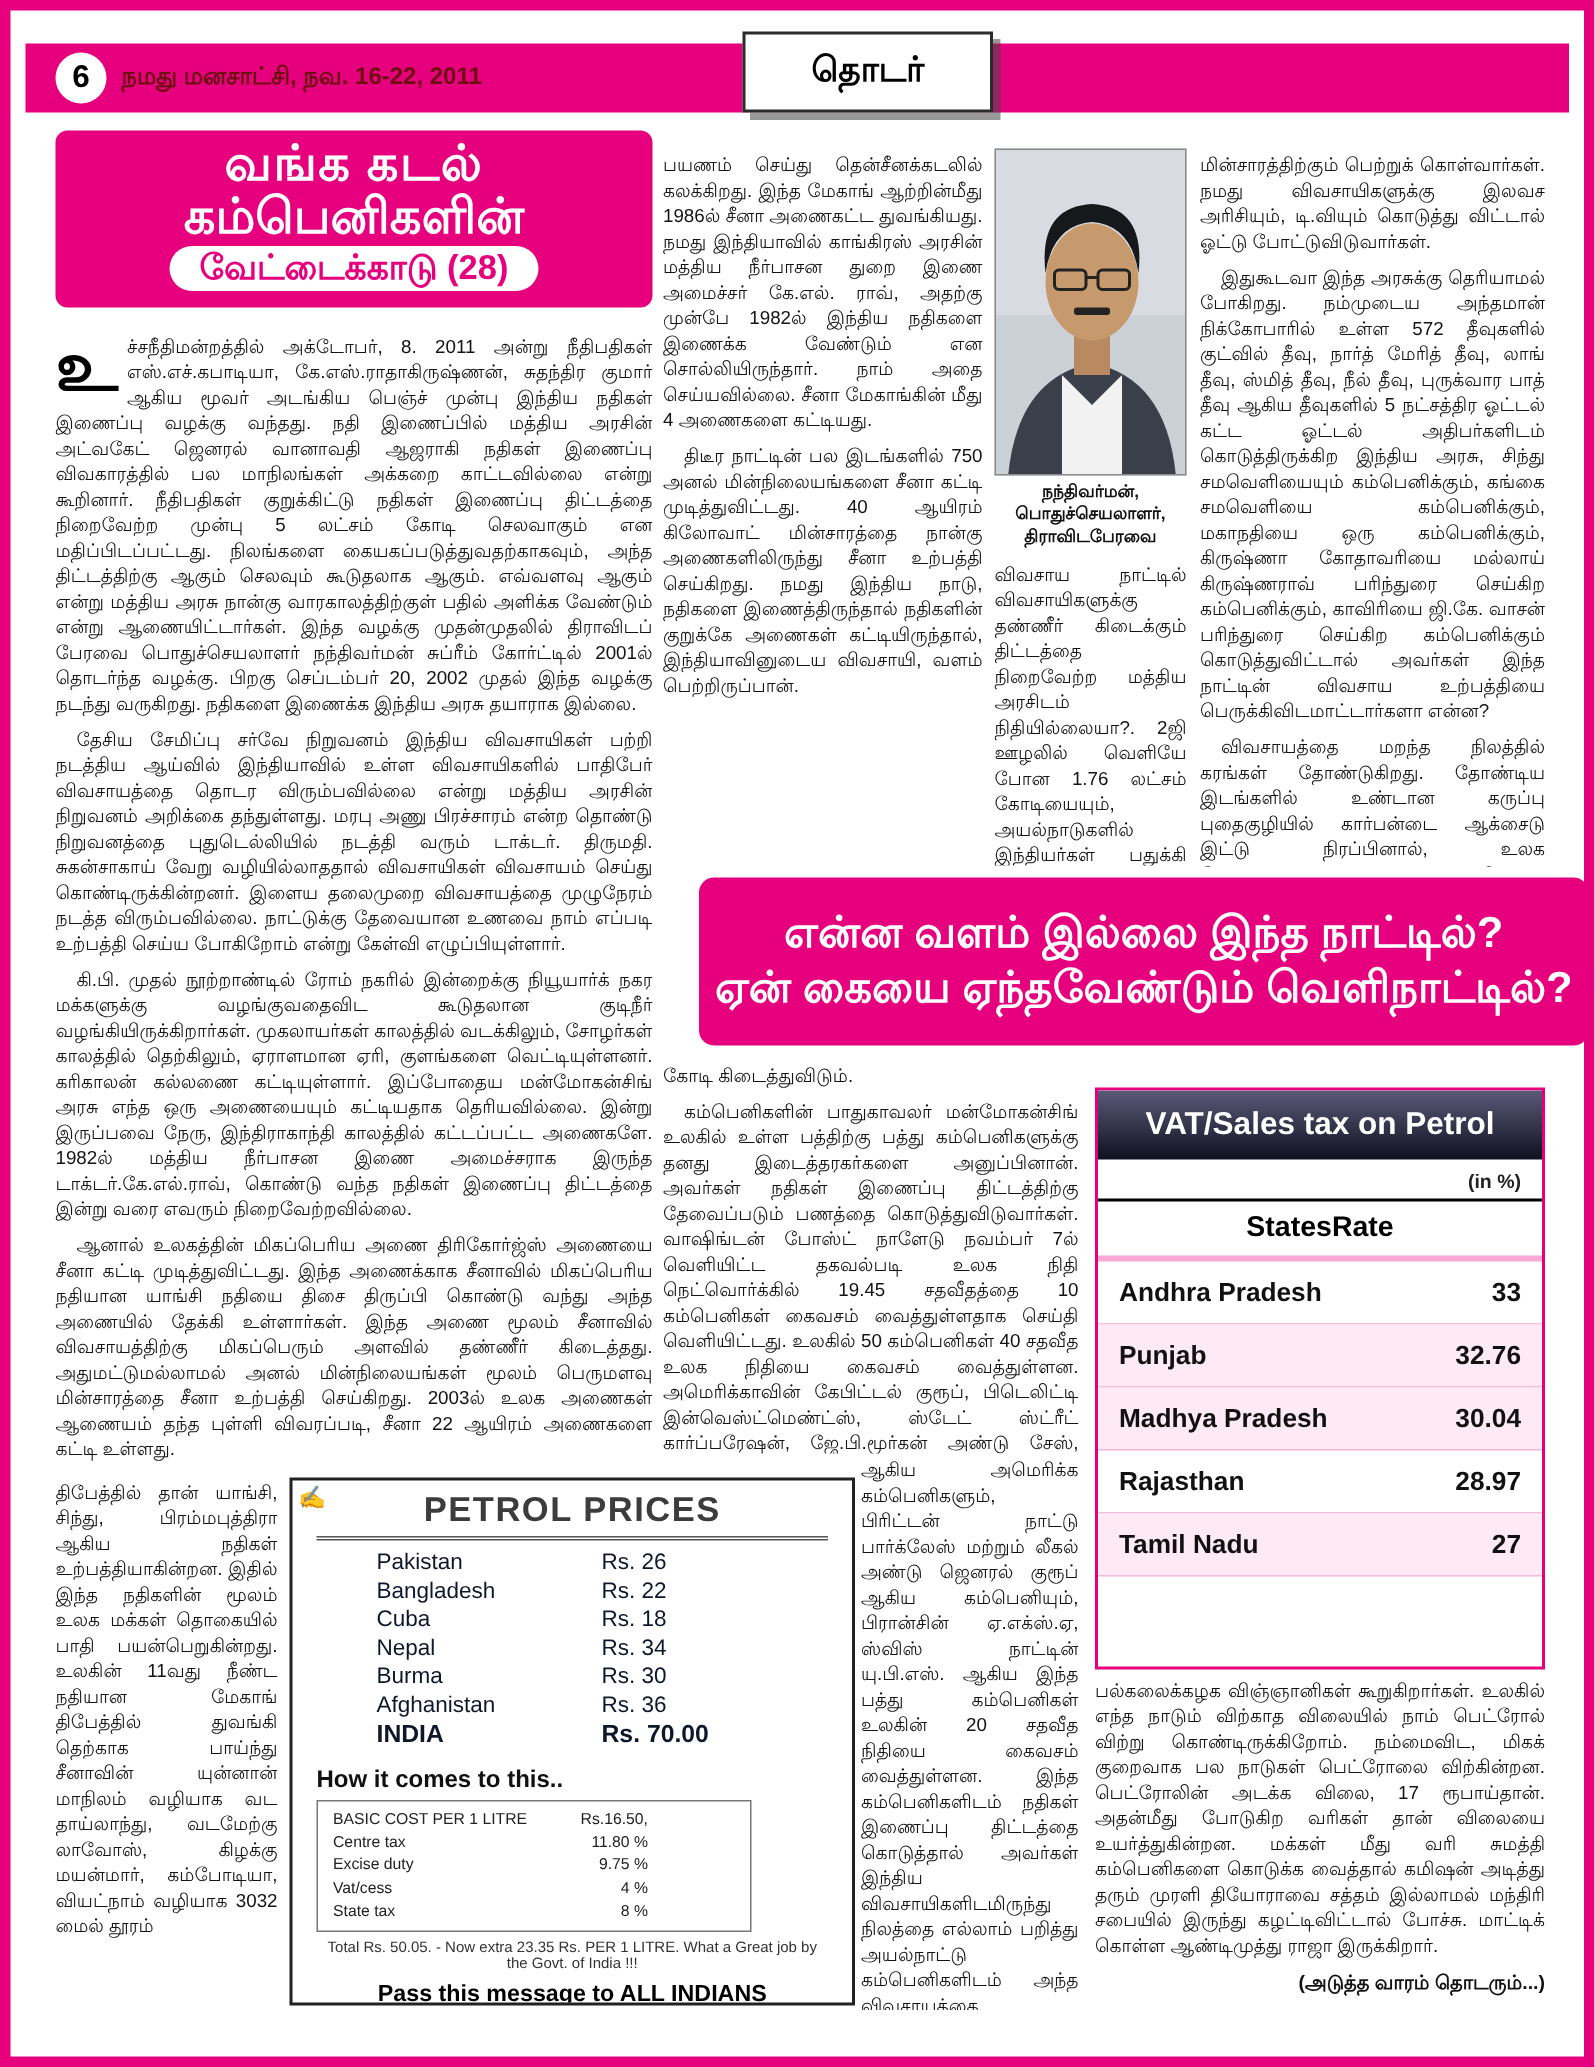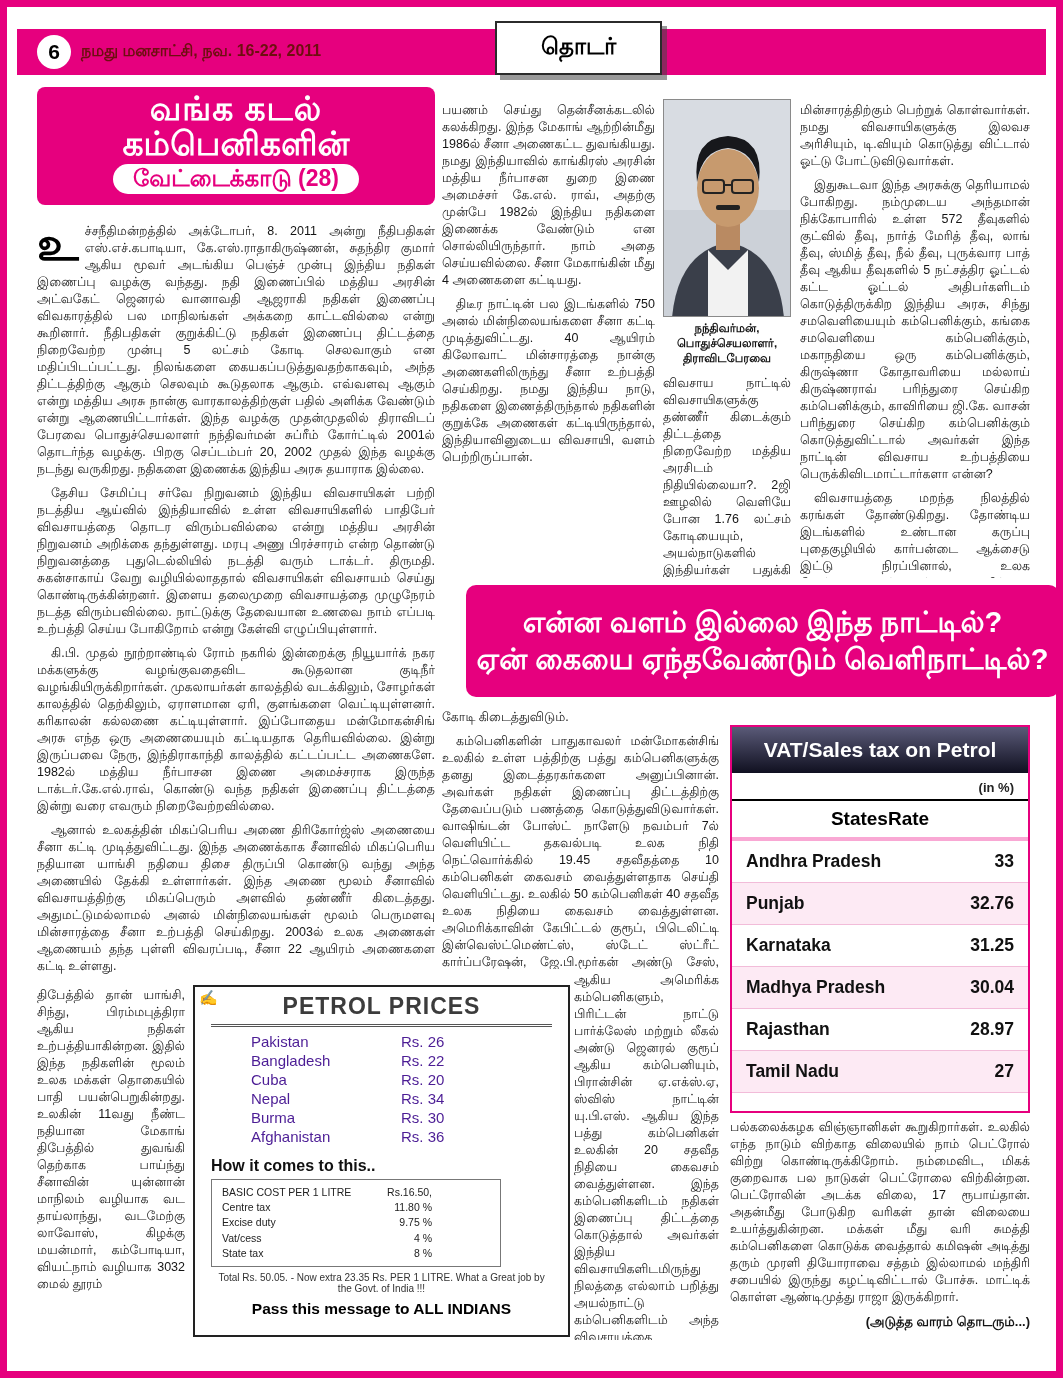--- a/index.html
+++ b/index.html
@@ -87,21 +87,21 @@
   
   .petrol {
     position:absolute; left:186px; top:978px; width:377px; height:352px;
     border:2px solid #222; background:#fff; padding:4px 16px 6px; overflow:hidden;
   }
   .petrol .pen { position:absolute; left:4px; top:2px; font-size:15px; color:#333; }
   .petrol-title {
     text-align:center; font-size:23px; font-weight:bold; color:#3c3c3c;
     letter-spacing:1px; border-bottom:3px double #555; padding:2px 0 4px; margin-bottom:4px;
   }
-  .p-row { display:flex; font-size:15px; padding:2px 0 0 40px; color:#4c1d95; }
+  .p-row { display:flex; font-size:15px; padding:2px 0 0 40px; color:#0f172a; }
   .p-row .c { width:150px; }
   .p-row.india { font-weight:bold; font-size:16.5px; }
   .how-line { font-size:16px; font-weight:bold; margin:12px 0 4px; color:#111; }
   .breakdown {
     border:1px solid #777; padding:5px 10px; font-size:10.5px; color:#222; width:290px;
   }
   .b-row { display:flex; justify-content:space-between; width:210px; line-height:1.45; }
   .total-line { font-size:10px; color:#333; margin-top:5px; text-align:center; }
   .pass-line { font-size:15.5px; font-weight:bold; text-align:center; margin-top:6px; color:#000; }
   
@@ -185,24 +185,20 @@
       <span>Rate</span>
     </div>
     <div class="vat-row">
       <span>Andhra Pradesh</span>
       <span>33</span>
     </div>
     <div class="vat-row alt">
       <span>Punjab</span>
       <span>32.76</span>
     </div>
-    <div class="vat-row">
-      <span>Karnataka</span>
-      <span>31.25</span>
-    </div>
     <div class="vat-row alt">
       <span>Madhya Pradesh</span>
       <span>30.04</span>
     </div>
     <div class="vat-row">
       <span>Rajasthan</span>
       <span>28.97</span>
     </div>
     <div class="vat-row alt">
       <span>Tamil Nadu</span>
@@ -220,33 +216,37 @@
     <div class="p-row">
       <span class="c">Pakistan</span>
       <span>Rs. 26</span>
     </div>
     <div class="p-row">
       <span class="c">Bangladesh</span>
       <span>Rs. 22</span>
     </div>
     <div class="p-row">
       <span class="c">Cuba</span>
-      <span>Rs. 20</span>
+      <span>Rs. 18</span>
     </div>
     <div class="p-row">
       <span class="c">Nepal</span>
       <span>Rs. 34</span>
     </div>
     <div class="p-row">
       <span class="c">Burma</span>
       <span>Rs. 30</span>
     </div>
     <div class="p-row">
       <span class="c">Afghanistan</span>
       <span>Rs. 36</span>
+    </div>
+    <div class="p-row india">
+      <span class="c">INDIA</span>
+      <span>Rs. 70.00</span>
     </div>
     <div class="how-line">How it comes to this..</div>
     <div class="breakdown">
       <div class="b-row">
         <span>BASIC COST PER 1 LITRE</span>
         <span>Rs.16.50,</span>
       </div>
       <div class="b-row">
         <span>Centre tax</span>
         <span>11.80 %</span>

